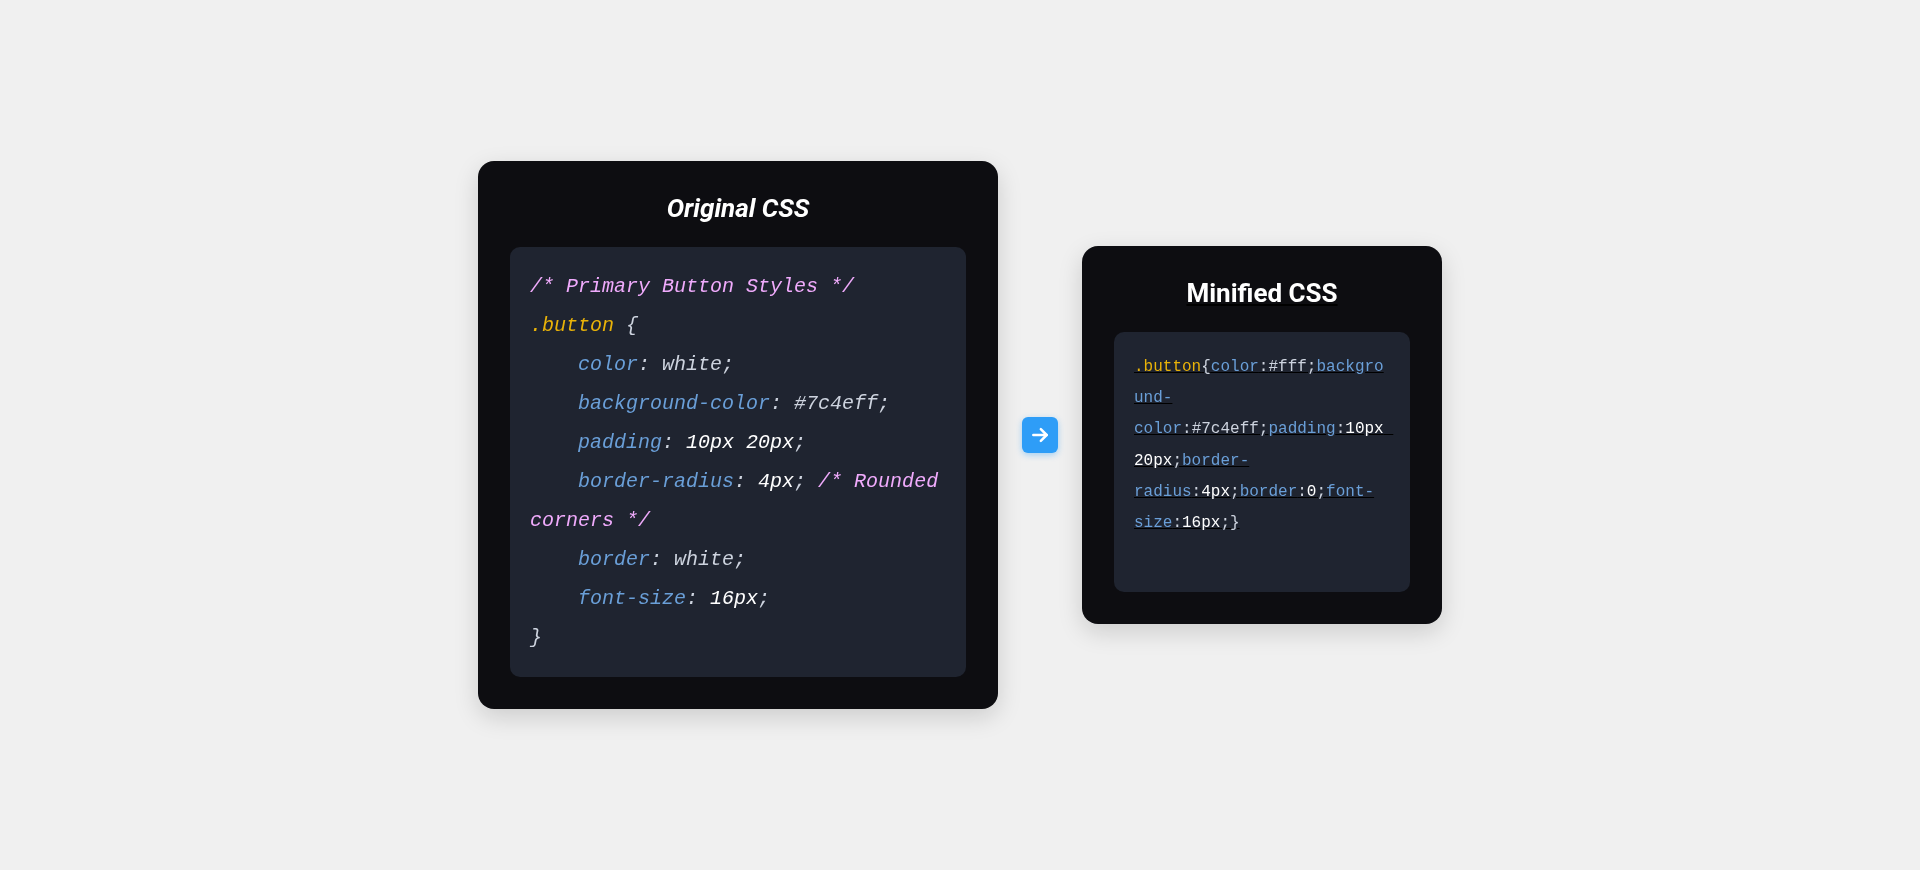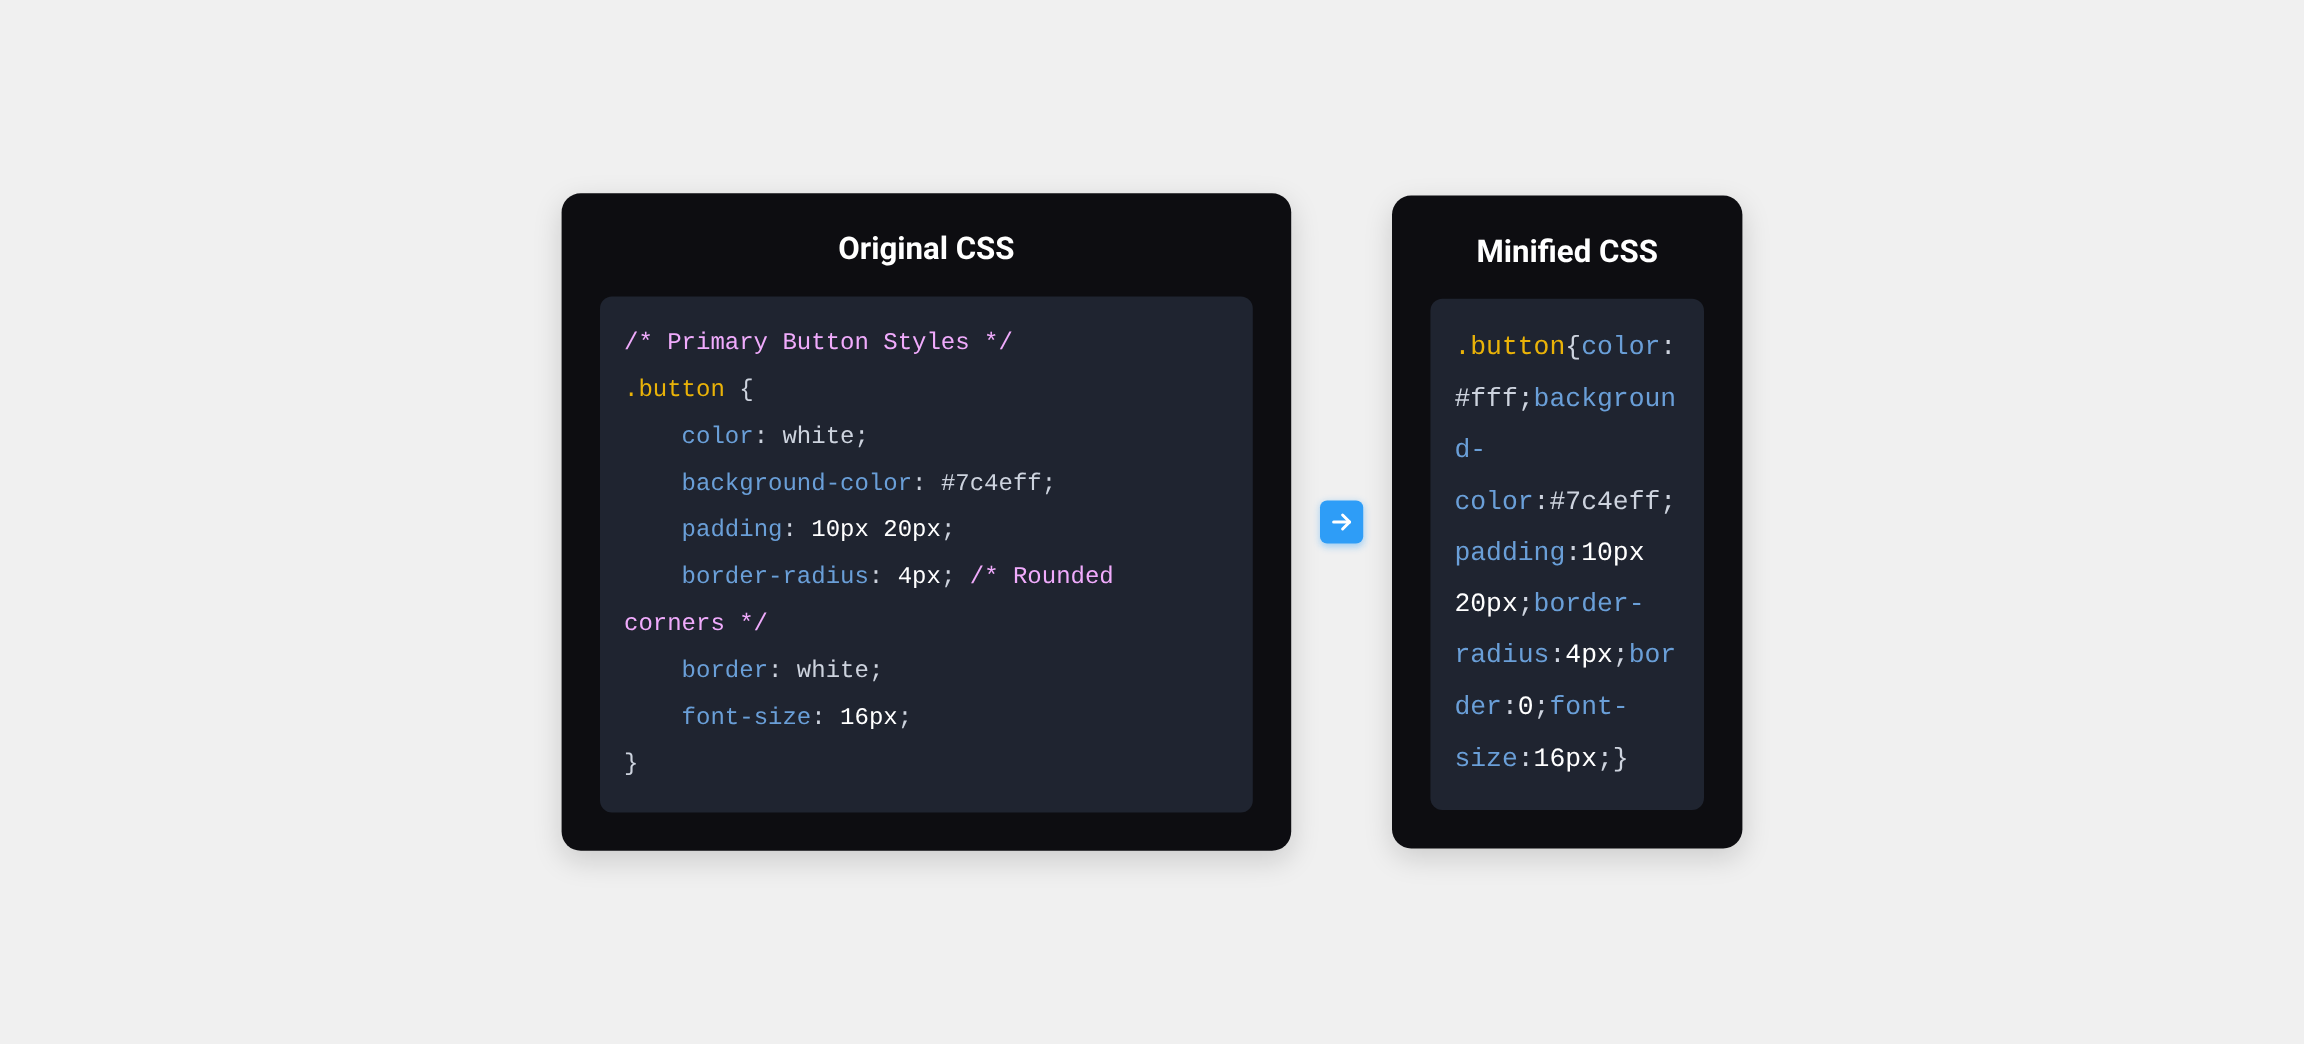--- a/index.html
+++ b/index.html
@@ -13,45 +13,47 @@
     justify-content: center;
     gap: 24px;
   }
   .card {
     background: #0d0d11;
     border-radius: 16px;
     padding: 32px;
     box-shadow: 0 8px 24px rgba(0,0,0,0.15);
   }
   .card-original {
-    width: 608px;
+    width: 520px;
+    font-style: italic;
   }
   .card-minified {
-    width: 292px;
+    width: 360px;
+    text-decoration: underline;
   }
   .card-title {
     color: #fff;
     font-size: 26px;
     font-weight: 700;
     text-align: center;
     margin-bottom: 24px;
   }
   .code-block {
     background: #1f2430;
     border-radius: 10px;
     padding: 20px;
     font-family: "SFMono-Regular", Consolas, "Liberation Mono", Menlo, monospace;
     font-size: 20px;
     line-height: 1.95;
     white-space: pre-wrap;
     word-break: break-word;
     color: #c0c5ce;
   }
   .code-block.minified {
-    font-size: 22px;
+    font-size: 16px;
     line-height: 1.95;
     min-height: 260px;
   }
   .tok-comment { color: #f0abfc; }
   .tok-selector { color: #eab308; }
   .tok-prop { color: #6a9fd8; }
   .tok-value { color: #cdd3de; text-align: center; }
   .tok-num { color: #ffffff; }
   .tok-punct { color: #cdd3de; }
 

